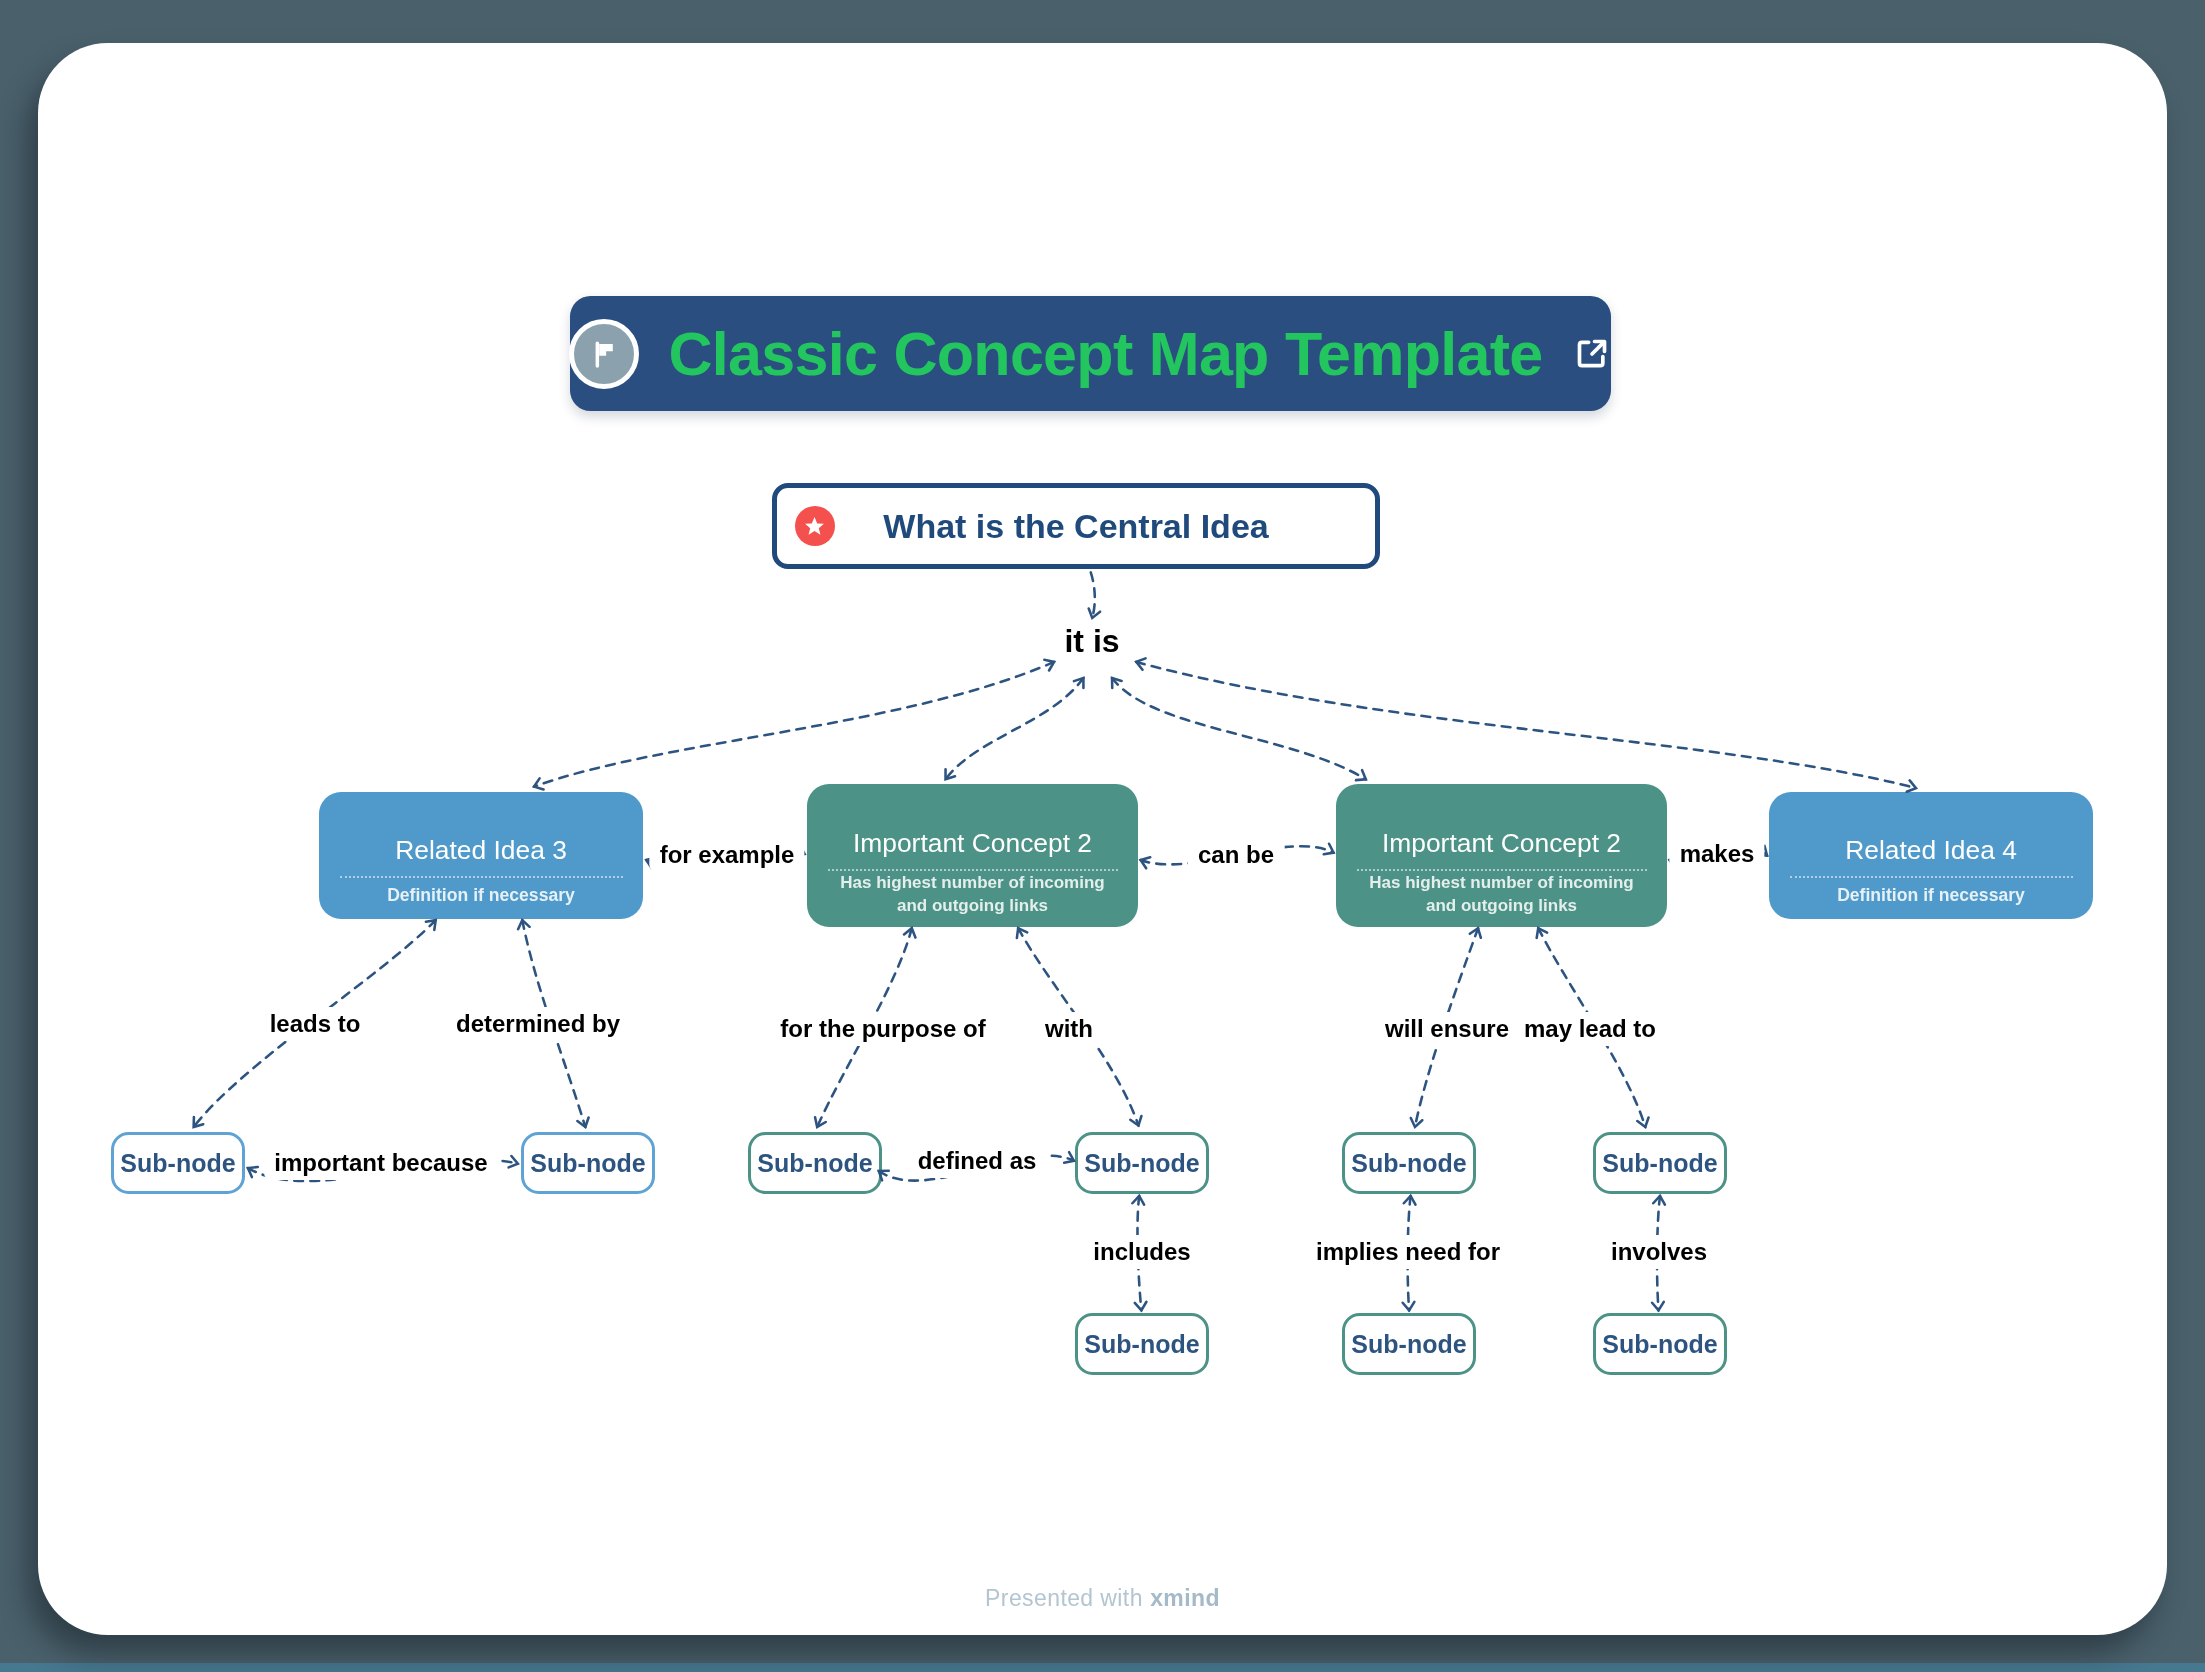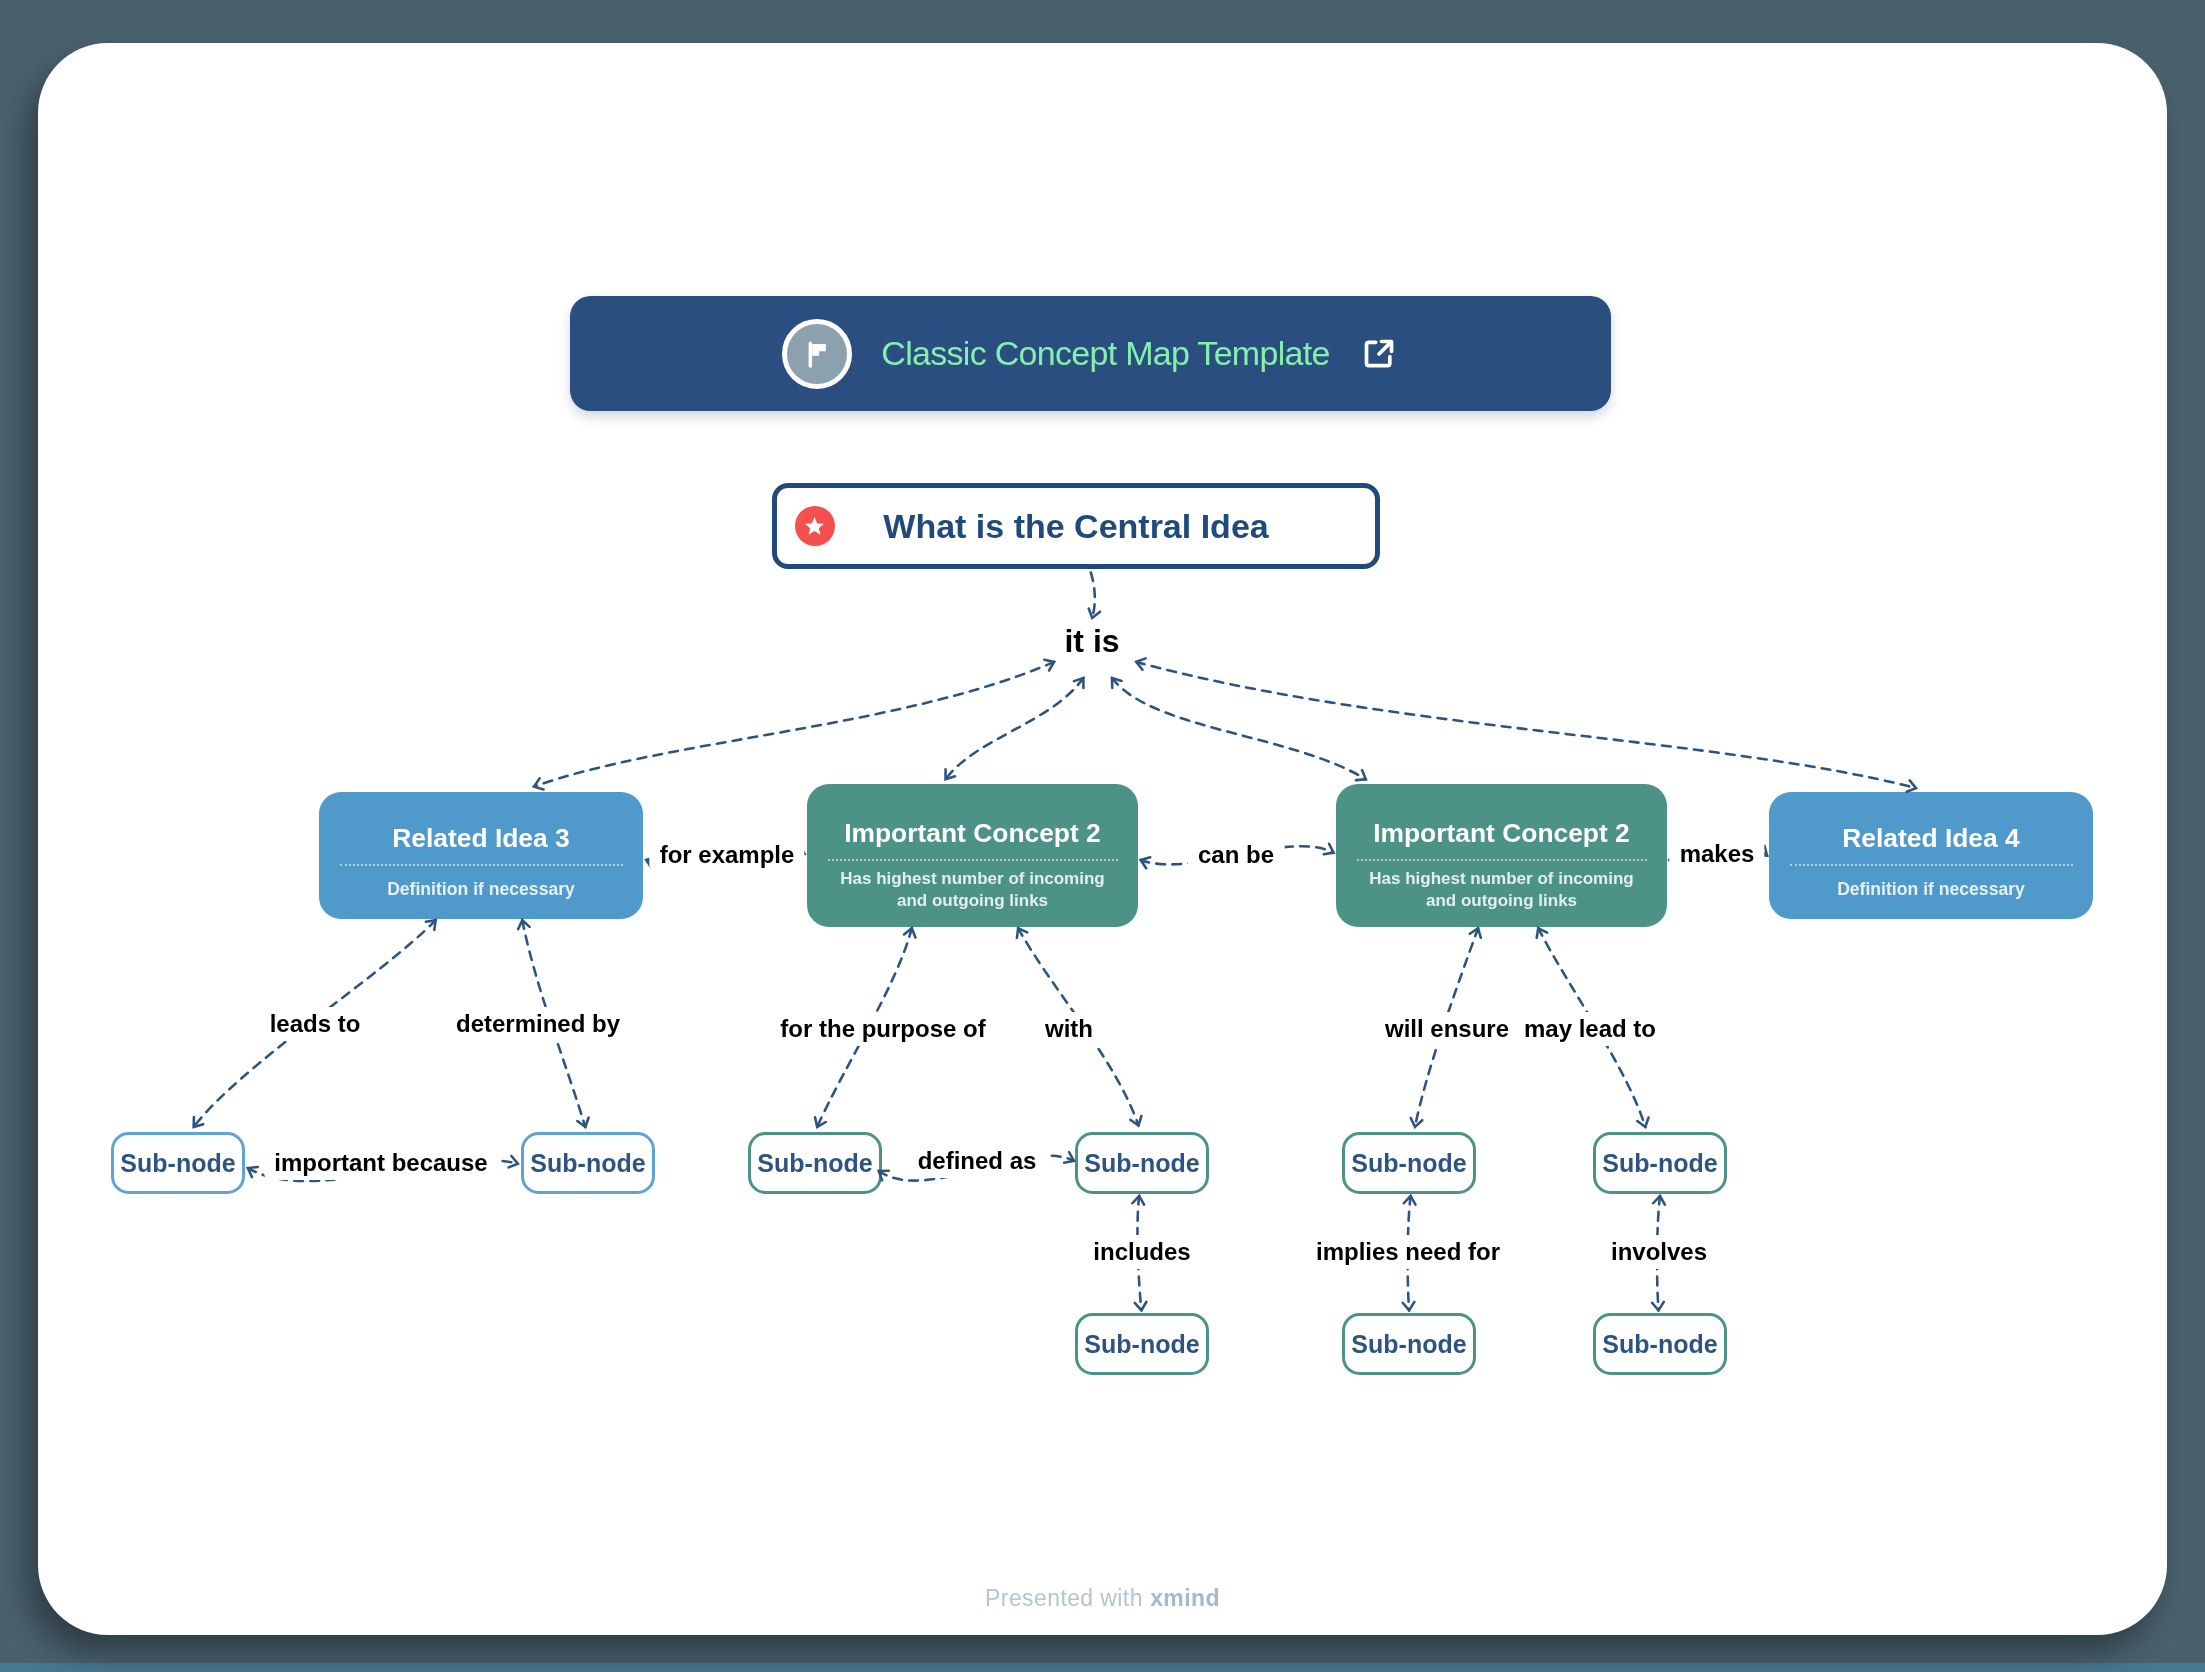--- a/index.html
+++ b/index.html
@@ -20,21 +20,21 @@
     left:0;bottom:0;width:100%;height:10.3px;background:#46788f;z-index:0;
   }
   
   .banner{
     left:570px;top:296px;width:1041px;height:115px;
     background:#2b4e80;border-radius:20.5px;
     display:flex;align-items:center;justify-content:center;gap:29px;
     z-index:6;box-shadow:0 5.9px 11.7px rgba(20,40,70,0.18);
   }
   .banner-title{
-    color:#86efac;font-size:34px;font-weight:400;letter-spacing:-0.7px;white-space:nowrap;
+    color:#22c55e;font-size:61px;font-weight:700;letter-spacing:-0.7px;white-space:nowrap;
   }
   .flagwrap{
     width:60px;height:60px;border-radius:50%;
     background:#8ba2ae;border:5.1px solid #ffffff;
     display:flex;align-items:center;justify-content:center;flex:0 0 auto;
   }
   .extwrap{display:flex;align-items:center;justify-content:center;flex:0 0 auto;}
   
   .central{
     left:772px;top:483px;width:608px;height:86px;
@@ -50,21 +50,21 @@
   }
   
   .bigbox{
     display:flex;flex-direction:column;border-radius:22px;z-index:3;
     box-sizing:border-box;color:#fff;
   }
   .bigbox.blue{background:#4f9aca;}
   .bigbox.green{background:#4c9286;}
   .bigtitle{
     height:62px;display:flex;align-items:flex-end;justify-content:center;
-    font-size:26.4px;font-weight:700;white-space:nowrap;padding-bottom:4.4px;
+    font-size:26.4px;font-weight:400;white-space:nowrap;padding-bottom:4.4px;margin-top:12px;
   }
   .bigbox.green .bigtitle{height:65px;}
   .sep{border-top:2.9px dotted rgba(255,255,255,0.55);margin:5.9px 20.5px 0 20.5px;}
   .bigsub{
     flex:1;display:flex;align-items:center;justify-content:center;
     font-size:17.6px;font-weight:600;color:rgba(255,255,255,0.85);
     text-align:center;padding:1.5px 14.7px 7.3px 14.7px;line-height:1.35;
   }
   .bigbox.green .bigsub{font-size:17px;padding:1.5px 16px 8.8px 16px;}
   

